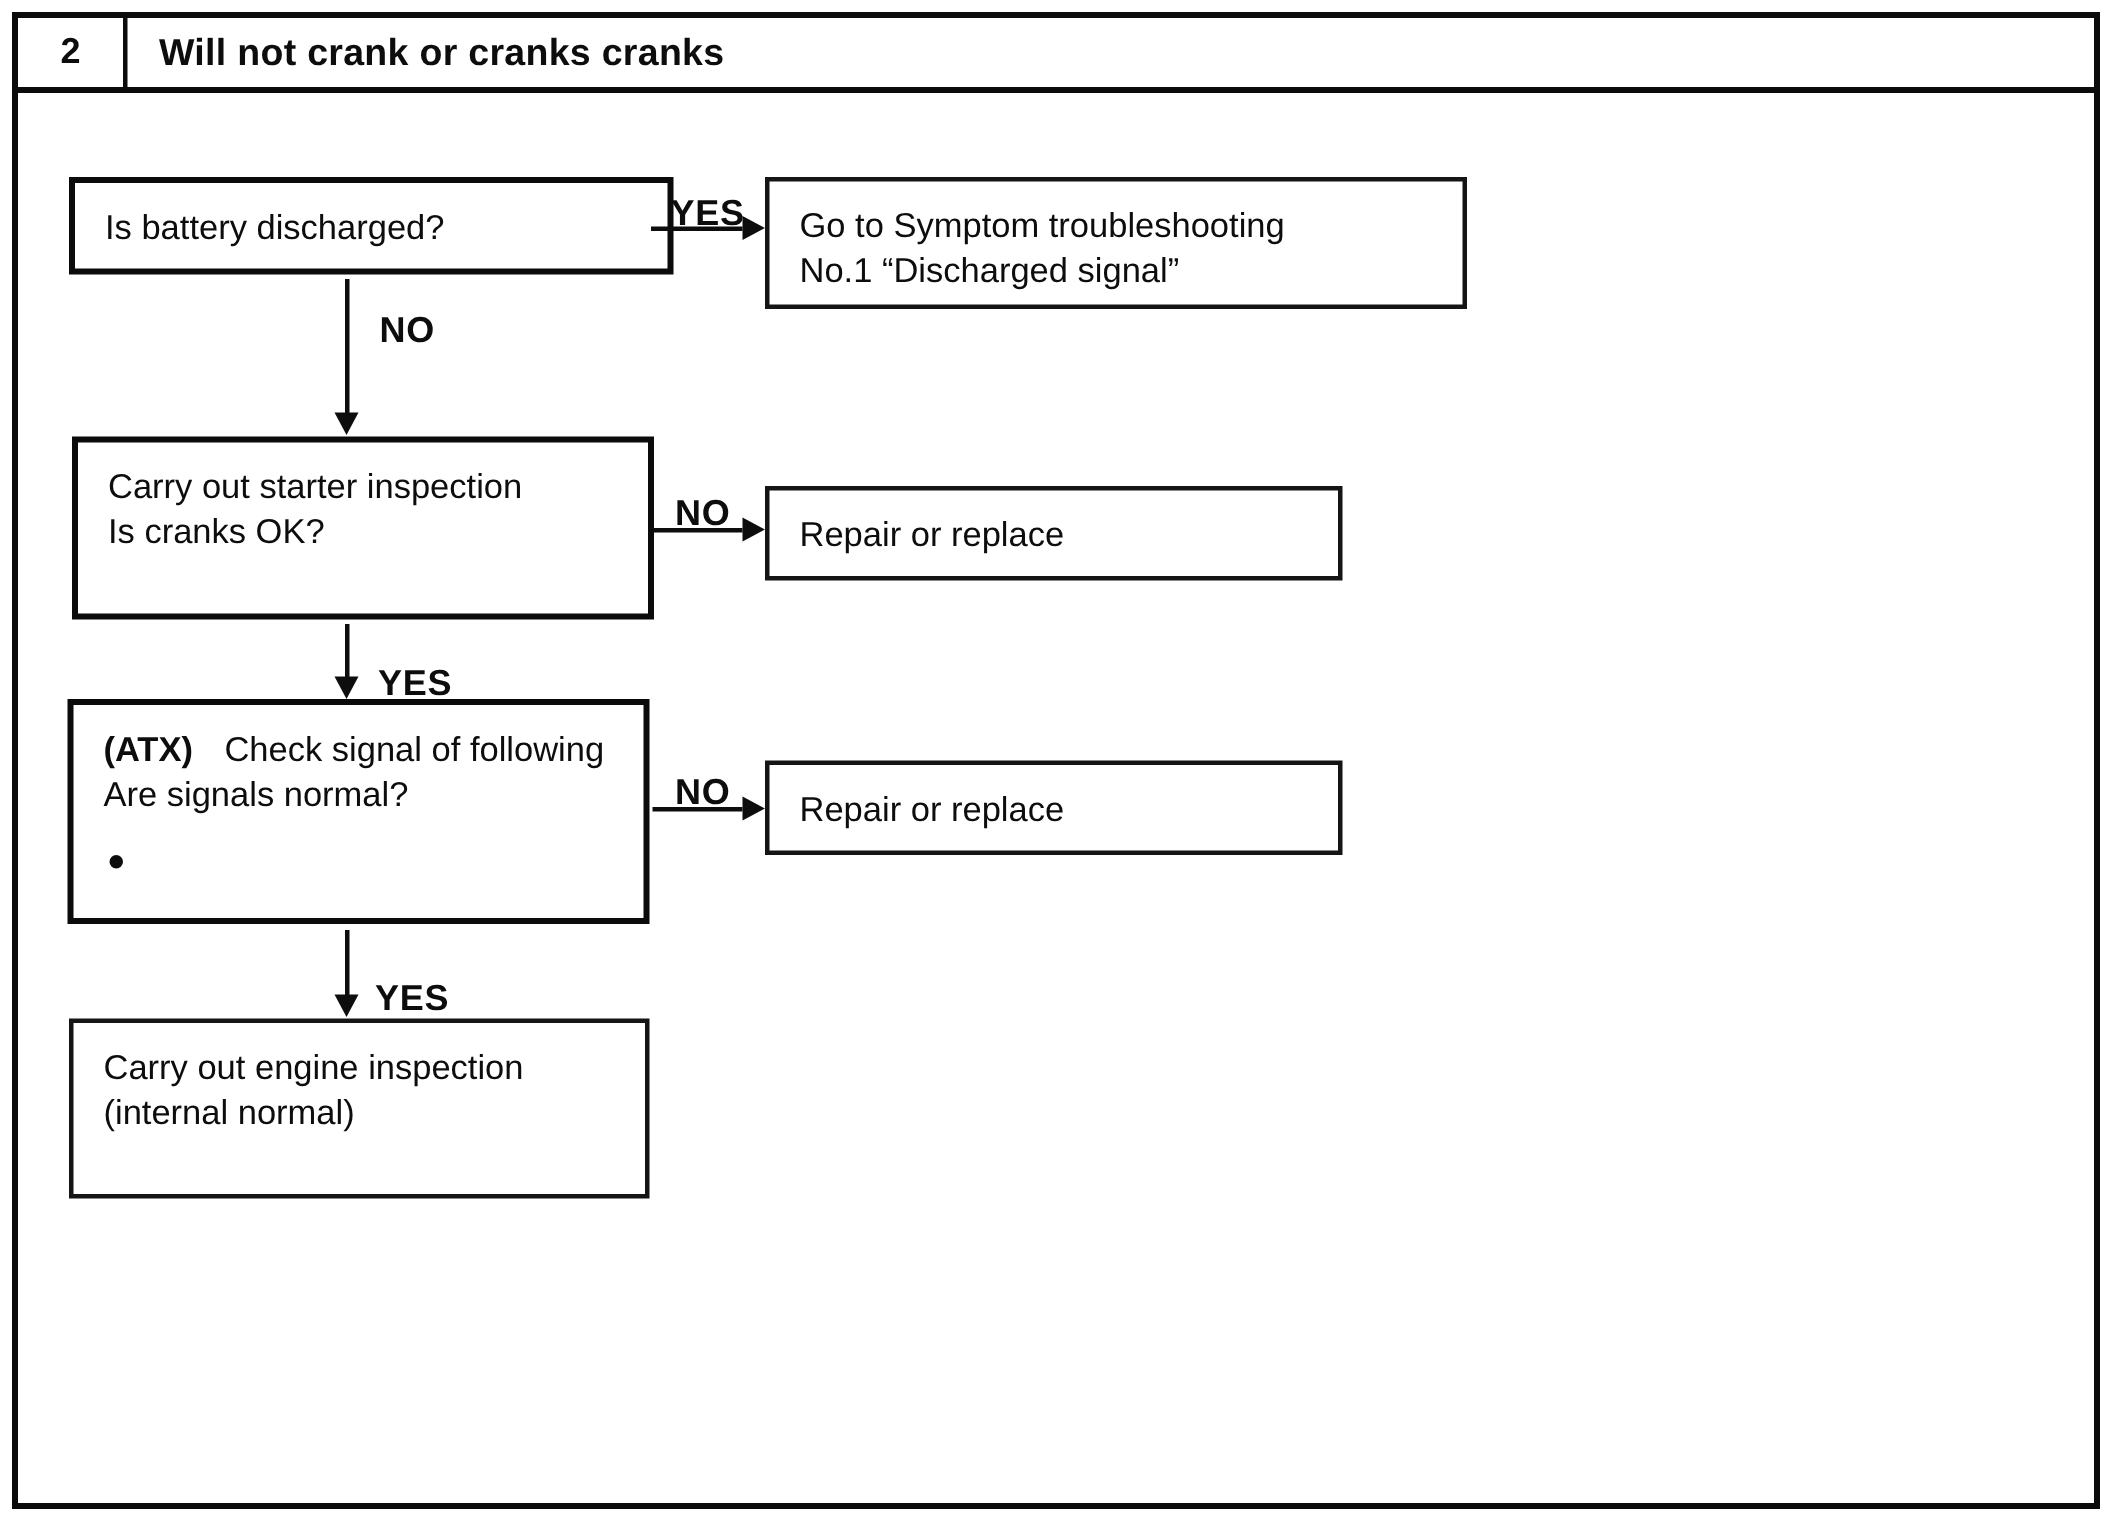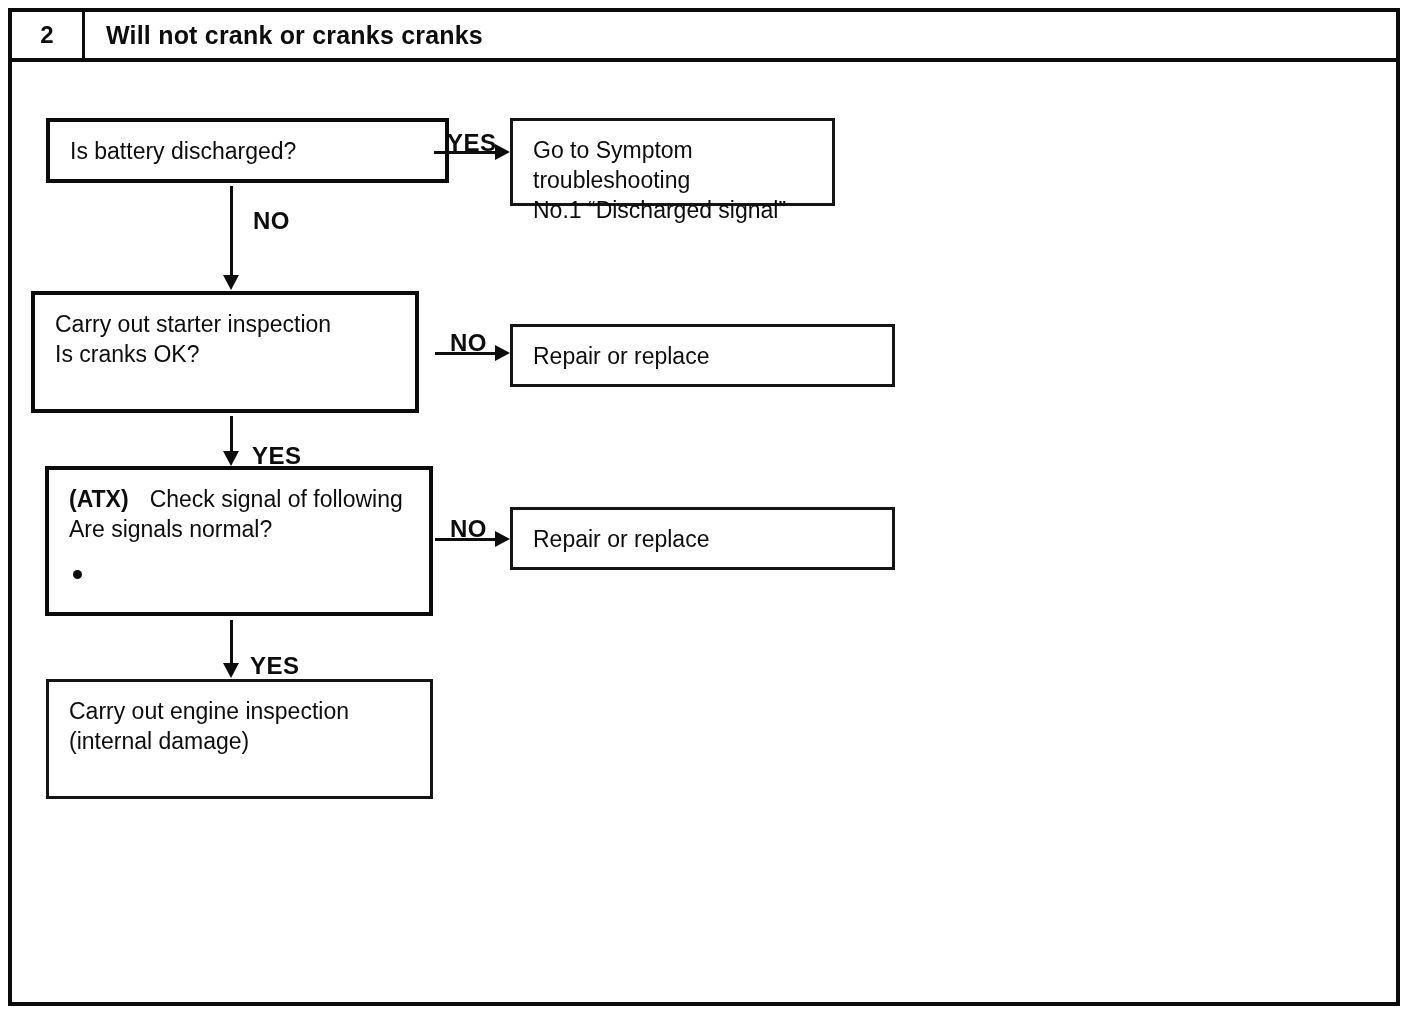--- a/index.html
+++ b/index.html
@@ -137,29 +137,29 @@
     <div class="header-title">Will not crank or cranks cranks</div>
   </div>
 
   <div class="box thick vcenter" style="left:46px; top:118px; width:403px; height:65px;">
     <span>Is battery discharged?</span>
   </div>
 
   <div class="lbl" style="left:447px; top:113px;">YES</div>
   <div class="h-arrow" style="left:434px; top:151px; width:61px;"></div>
 
-  <div class="box thin pad" style="left:510px; top:118px; width:325px; height:88px;">
+  <div class="box thin pad" style="left:510px; top:118px; width:468px; height:88px;">
     <div>Go to Symptom troubleshooting</div>
     <div>No.1 “Discharged signal”</div>
   </div>
 
   <div class="lbl" style="left:253px; top:191px;">NO</div>
   <div class="v-arrow" style="left:230px; top:186px; height:90px;"></div>
 
-  <div class="box thick pad" style="left:31px; top:291px; width:388px; height:122px;">
+  <div class="box thick pad" style="left:48px; top:291px; width:388px; height:122px;">
     <div>Carry out starter inspection</div>
     <div>Is cranks OK?</div>
   </div>
 
   <div class="lbl" style="left:450px; top:313px;">NO</div>
   <div class="h-arrow" style="left:435px; top:352px; width:60px;"></div>
 
   <div class="box thin vcenter" style="left:510px; top:324px; width:385px; height:63px;">
     <span>Repair or replace</span>
   </div>
@@ -182,16 +182,16 @@
 
   <div class="box thin vcenter" style="left:510px; top:507px; width:385px; height:63px;">
     <span>Repair or replace</span>
   </div>
 
   <div class="lbl" style="left:250px; top:636px;">YES</div>
   <div class="v-arrow" style="left:230px; top:620px; height:44px;"></div>
 
   <div class="box thin pad" style="left:46px; top:679px; width:387px; height:120px;">
     <div>Carry out engine inspection</div>
-    <div>(internal damage)</div>
+    <div>(internal normal)</div>
   </div>
 
 </div>
 
 </body></html>

